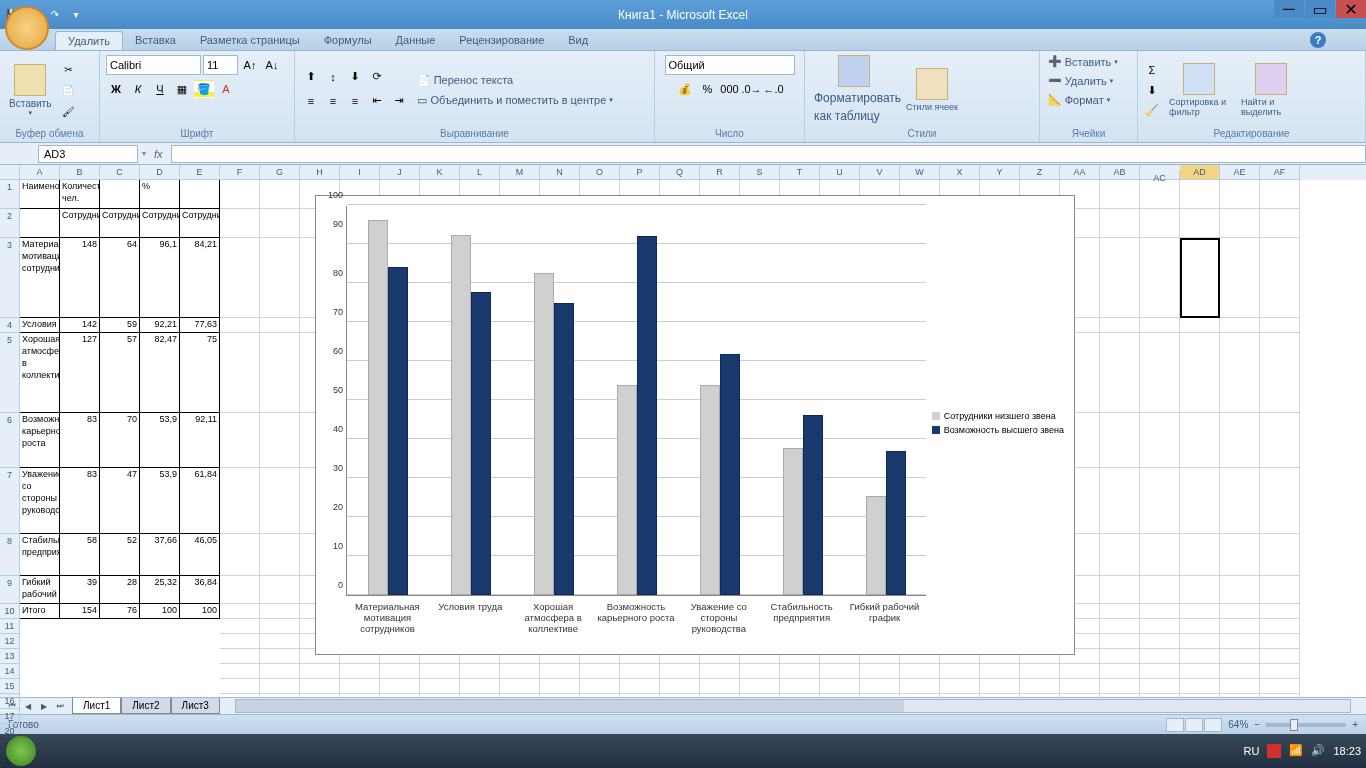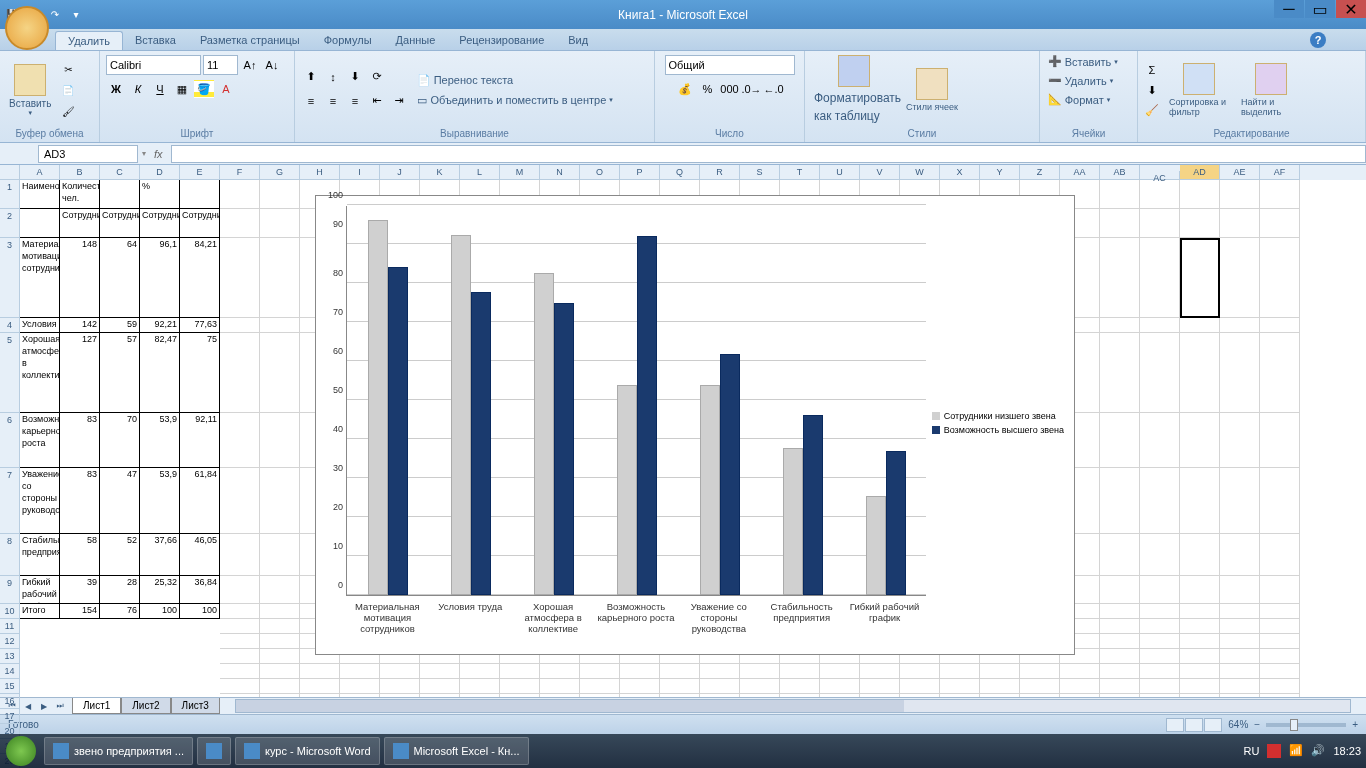--- a/index.html
+++ b/index.html
@@ -912,37 +912,20 @@
         <div class="zoom-thumb"></div>
       </div>
     <span>+</span>
   </div>
 </div>
 
 <div class="taskbar">
   <div class="start-btn">
       <div class="start-orb"></div>
     </div>
-  <div id="task-items" style="display:flex">
-      <div class="task-item">
-        <div class="ticon"></div>
-        <span>звено предприятия ...</span>
-      </div>
-      <div class="task-item">
-        <div class="ticon"></div>
-      </div>
-      <div class="task-item">
-        <div class="ticon"></div>
-        <span>курс - Microsoft Word</span>
-      </div>
-      <div class="task-item">
-        <div class="ticon"></div>
-        <span>Microsoft Excel - Кн...</span>
-      </div>
-    </div>
   <div class="tray">
     <span>RU</span>
     <div class="tray-icon" style="background:#d32f2f"></div>
     <div class="tray-icon">📶</div>
     <div class="tray-icon">🔊</div>
     <span>18:23</span>
   </div>
 </div>
 
 </body></html>

